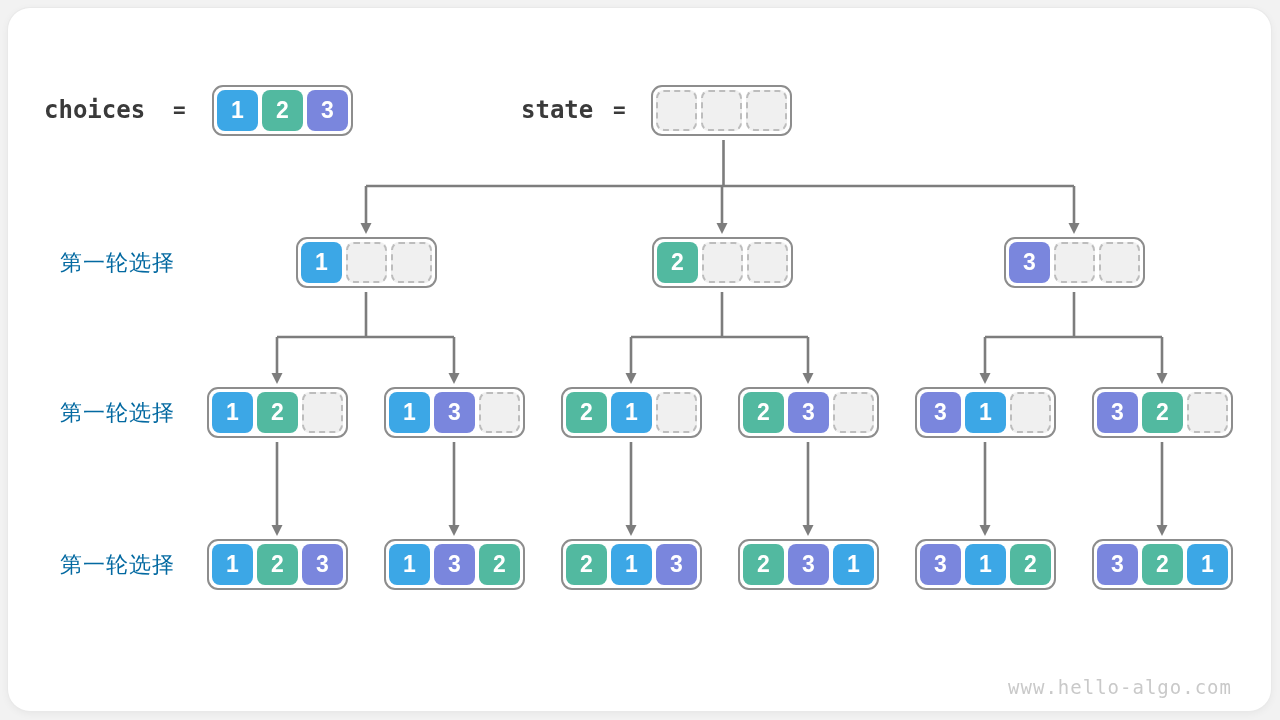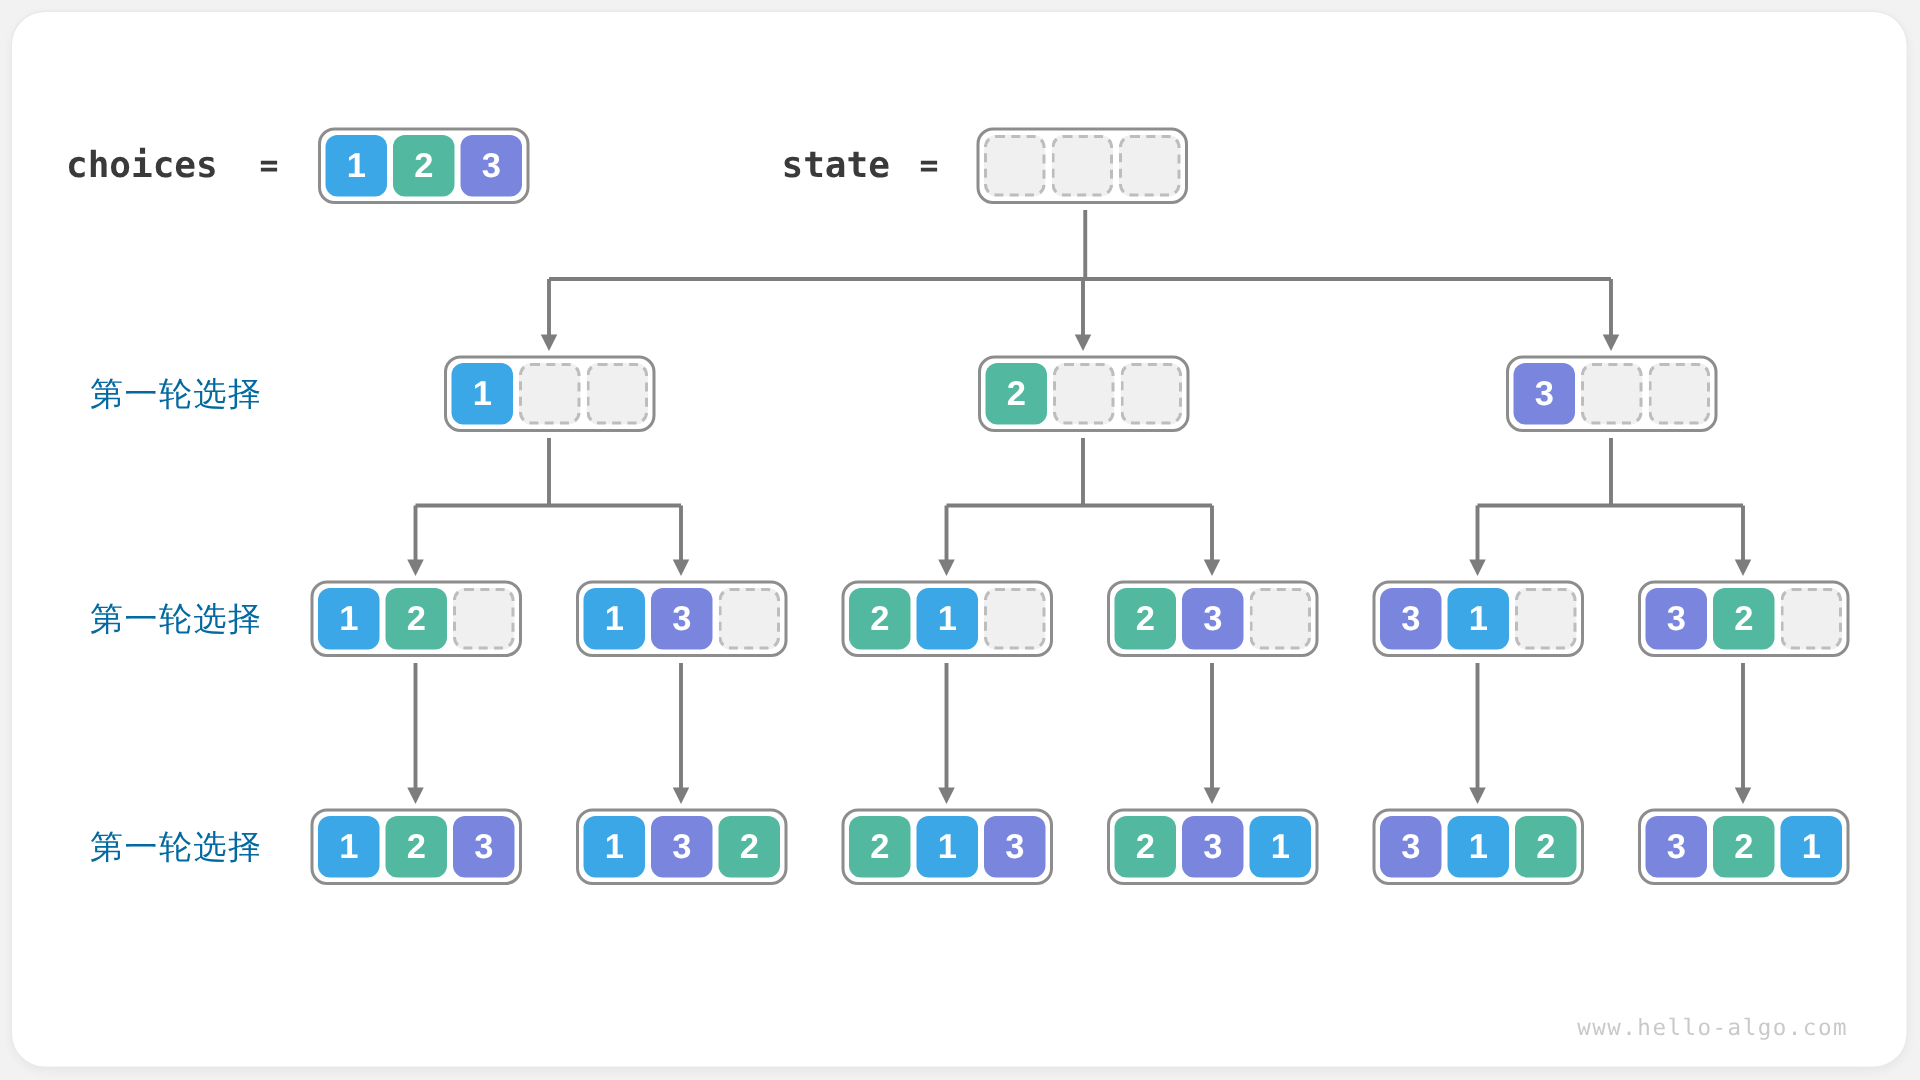--- a/index.html
+++ b/index.html
@@ -35,21 +35,21 @@
   .cell{
     width:41px;height:41px;border-radius:8px;box-sizing:border-box;
     display:flex;align-items:center;justify-content:center;
     font-size:23px;font-weight:600;color:#ffffff;
   }
   .cell.empty{
     background:#f0f0f0;border:2px dashed #bdbdbd;
   }
   .watermark{
     position:absolute;z-index:2;right:48px;top:676px;
-    font-size:15px;color:#c9c9c9;letter-spacing:1px;
+    font-size:19px;color:#c9c9c9;letter-spacing:1px;
   }
 </style>
 </head>
 <body>
 
 <div class="card"></div>
 
 <svg id="connectors" width="1280" height="720">
     <path d="M723.5,140L723.5,186M366,186L1074,186M366,186L366,226M722,186L722,226M1074,186L1074,226M366,292L366,337M277,337L454,337M277,337L277,376M454,337L454,376M722,292L722,337M631,337L808,337M631,337L631,376M808,337L808,376M1074,292L1074,337M985,337L1162,337M985,337L985,376M1162,337L1162,376M277,442L277,528M454,442L454,528M631,442L631,528M808,442L808,528M985,442L985,528M1162,442L1162,528" stroke="#7d7d7d" stroke-width="2.6" fill="none"></path>
     <polygon points="360.5,223 371.5,223 366,234" fill="#7d7d7d"></polygon>

